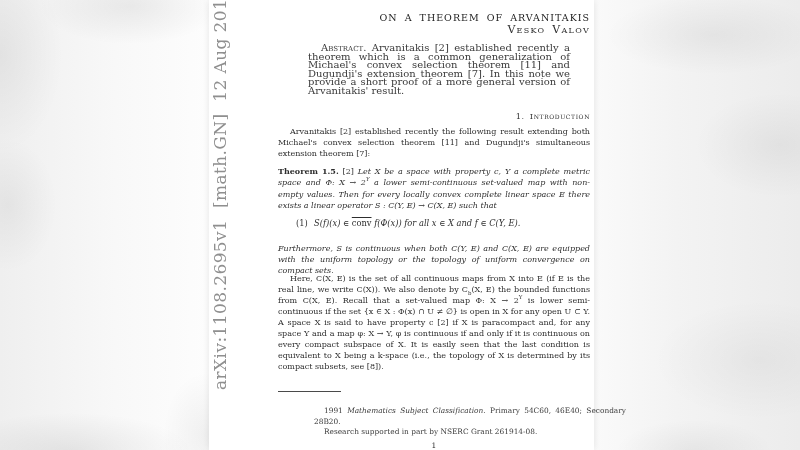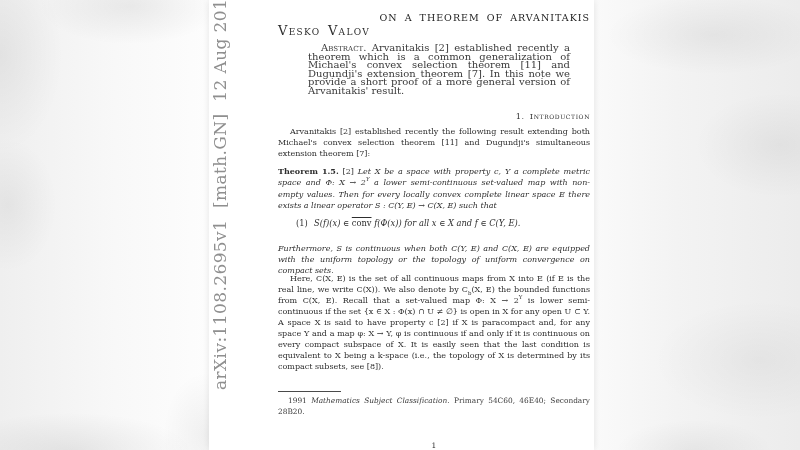--- a/index.html
+++ b/index.html
@@ -31,21 +31,21 @@
   .arxiv{position:absolute;left:2px;top:390px;width:372px;height:18px;
          transform:rotate(-90deg);transform-origin:0 0;
          font-size:17px;line-height:18px;color:#8f8f8f;letter-spacing:0.4px;
          white-space:pre;text-align:center;}
 
   .content{position:absolute;left:69px;top:0;width:312px;}
   .content > div{position:absolute;width:312px;}
 
   .title{top:12px;text-align:right;font-weight:normal;font-size:9.5px;line-height:11px;
          letter-spacing:1px;word-spacing:3px;color:#1c1c1c;}
-  .author{top:23px;text-align:left;font-variant:small-caps;font-size:13px;
+  .author{top:23px;text-align:right;font-variant:small-caps;font-size:11px;
           letter-spacing:1.3px;word-spacing:2px;}
   .abstract{top:44px;left:30px !important;width:262px !important;
             font-size:10px;line-height:8.6px;text-align:justify;color:#3a3a3a;}
   .abstract p{margin:0;text-indent:13px;}
   .sc{font-variant:small-caps;}
   .section-heading{top:111px;text-align:right;font-variant:small-caps;
                    font-size:8.2px;letter-spacing:0.6px;word-spacing:2px;}
   .bodytext{font-size:8px;line-height:11px;text-align:justify;}
   .bodytext p{margin:0;text-indent:12px;}
   .intro{top:126px;}
@@ -55,21 +55,21 @@
   .thm-ref{font-style:normal;}
   .equation{top:218px;font-size:8.3px;font-style:italic;}
   .eq-tag{position:absolute;left:18px;font-style:normal;}
   .eq-formula{position:absolute;left:36px;white-space:pre;}
   .ov{text-decoration:overline;font-style:normal;}
   .furthermore{top:243px;font-style:italic;}
   .furthermore p{text-indent:0;}
   .here{top:273px;}
   sup,sub{font-size:0.68em;line-height:0;}
   .fn-rule{top:391px;width:63px !important;border-top:1.2px solid #4a4a4a;height:0;}
-  .footnotes{top:396px;font-size:7.4px;line-height:10.5px;text-align:justify;color:#3a3a3a;}
+  .footnotes{top:406px;font-size:7.4px;line-height:10.5px;text-align:justify;color:#3a3a3a;margin-left:36px;}
   .footnotes p{margin:0;text-indent:10px;}
   .it{font-style:italic;}
   .pagenum{top:441px;text-align:center;font-size:7.5px;line-height:9px;}
 </style>
 </head>
 <body>
 
 <div class="screen">
   <div class="bg-left"></div>
   <div class="bg-right"></div>
@@ -108,19 +108,20 @@
       </div>
 
       <div class="bodytext here">
         <p><span>Here, C(X, E) is the set of all continuous maps from X into E (if E is the real line, we write C(X)). We also denote by C</span><sub>b</sub><span>(X, E) the bounded functions from C(X, E). Recall that a set-valued map Φ: X → 2</span><sup>Y</sup><span> is lower semi-continuous if the set {x ∈ X : Φ(x) ∩ U ≠ ∅} is open in X for any open U ⊂ Y. A space X is said to have property c [2] if X is paracompact and, for any space Y and a map φ: X → Y, φ is continuous if and only if it is continuous on every compact subspace of X. It is easily seen that the last condition is equivalent to X being a k-space (i.e., the topology of X is determined by its compact subsets, see [8]).</span></p>
       </div>
 
       <div class="fn-rule"></div>
 
       <div class="footnotes">
         <p><span>1991 </span><span class="it">Mathematics Subject Classification.</span><span> Primary 54C60, 46E40; Secondary 28B20.</span></p>
+        <p>Research supported in part by NSERC Grant 261914-08.</p>
       </div>
 
       <div class="pagenum">1</div>
 
     </div>
   </div>
 </div>
 
 </body></html>

